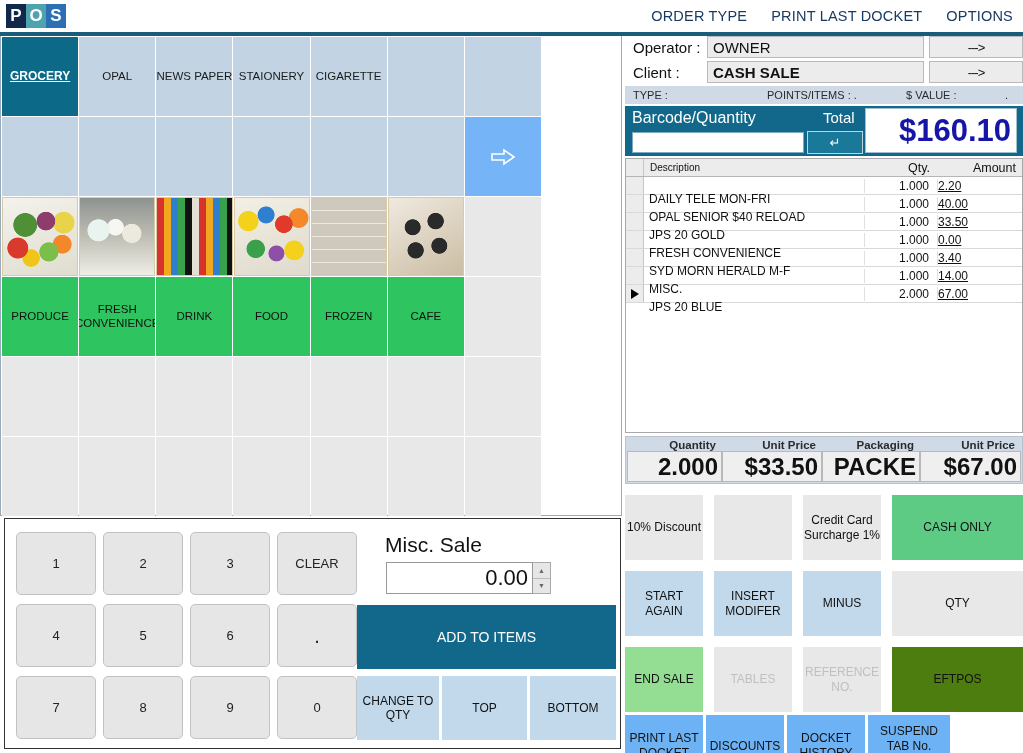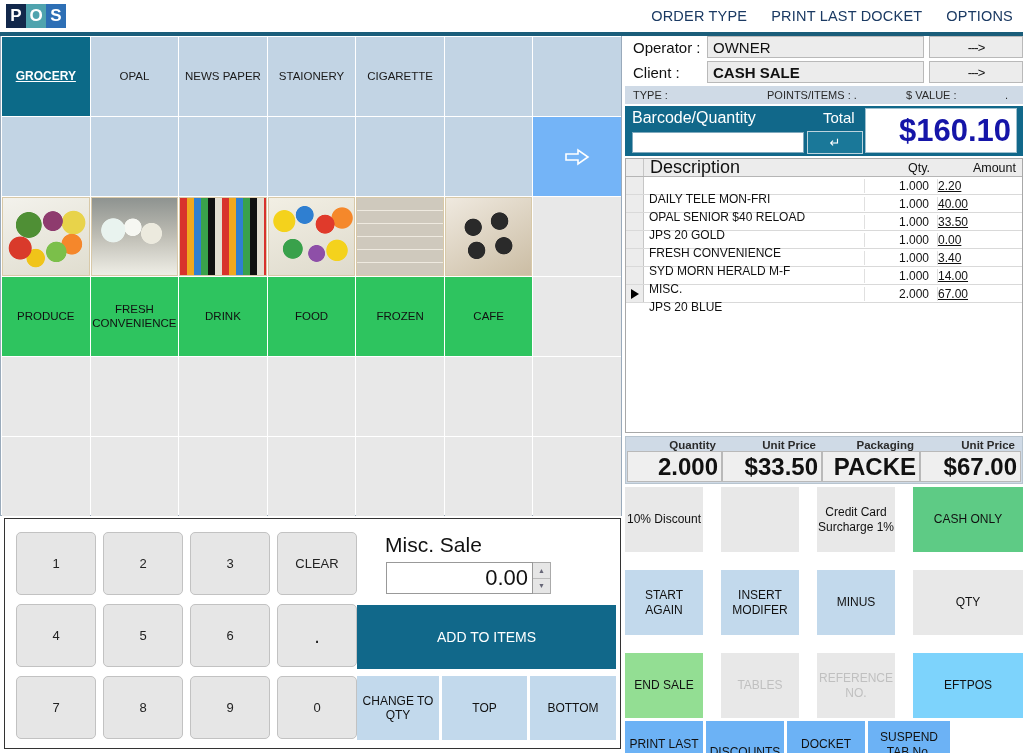--- a/index.html
+++ b/index.html
@@ -37,21 +37,21 @@
   #topbar-rule {
     position: absolute; left: 0; top: 32px; width: 1023px; height: 4px;
     background: #1a5d7a;
   }
 
   
   #leftpanel {
     position: absolute; left: 0; top: 36px; width: 622px; height: 480px;
     background: #ffffff; border: 1px solid #9ab; border-top: none;
   }
-  .tilerow { display: flex; width: 620px; }
+  .tilerow { display: flex; width: 540px; }
   .tile {
     width: 88.5px; height: 79px; margin: 1px 0 0 1px;
     display: flex; align-items: center; justify-content: center;
     text-align: center; font-size: 11.5px; color: #1a1a1a;
     cursor: pointer; overflow: hidden; line-height: 1.15;
   }
   .tile-blue { background: #c2d4e4; }
   .tile-grey { background: #e8e8e8; }
   .tile-green { background: #2ec45f; color: #111; font-size: 11.5px; }
   .tile-sel {
@@ -225,21 +225,21 @@
   
   #items-table {
     margin-top: 2px; height: 275px; border: 1px solid #a8a8a8;
     background: #fff; font-size: 12px; color: #111; overflow: hidden;
   }
   .it-head {
     display: flex; height: 18px; background: #ececec;
     border-bottom: 1px solid #b5b5b5; align-items: center;
   }
   .it-head .c-mark { width: 18px; border-right: 1px solid #c6c6c6; height: 100%; }
-  .it-head .c-desc { flex: 1; padding-left: 6px; font-size: 18px; }
+  .it-head .c-desc { flex: 1; padding-left: 6px; font-size: 10px; }
   .it-head .c-qty { width: 74px; text-align: right; padding-right: 8px; font-size: 12.5px; }
   .it-head .c-amt { width: 84px; text-align: right; padding-right: 6px; font-size: 12.5px; }
   .it-row {
     display: flex; height: 18px; align-items: center;
     border-bottom: 1px solid #d9d9d9; cursor: pointer;
   }
   .it-row .c-mark {
     width: 18px; height: 100%; background: #ececec;
     border-right: 1px solid #c6c6c6;
     display: flex; align-items: center; justify-content: center;
@@ -267,35 +267,35 @@
   .qs-values div {
     background: #efefef; border: 1px solid #b9b9b9; height: 31px;
     font-size: 24px; color: #111; text-align: right;
     display: flex; align-items: center; justify-content: flex-end;
     padding-right: 3px; overflow: hidden; white-space: nowrap;
   }
   .w1 { width: 95px; } .w2 { width: 100px; } .w3 { width: 98px; } .w4 { width: 101px; }
 
   
   #actions {
-    margin-top: 3px; display: grid;
+    margin-top: 11px; display: grid;
     grid-template-columns: 78px 78px 78px 1fr;
-    grid-auto-rows: 65px; gap: 18px;
+    grid-auto-rows: 65px; gap: 11px;
   }
   .act {
     display: flex; align-items: center; justify-content: center;
     text-align: center; font-size: 12px; color: #111; line-height: 1.25;
     cursor: pointer;
   }
   .act-grey { background: #e8e8e8; }
   .act-blue { background: #c2d9ec; }
   .act-disabled { background: #e8e8e8; color: #c0c0c0; }
   .act-green-d { background: #5ecb85; }
   .act-green-l { background: #93de93; }
-  .act-orange { background: #7dd3fc; }
+  .act-orange { background: #4d7c0f; }
   #bottom-actions {
     margin-top: 3px; display: grid;
     grid-template-columns: 78px 78px 78px 82px 1fr;
     grid-auto-rows: 62px; gap: 3px;
   }
   .act-bblue { background: #6cb2f5; }
 </style>
 </head>
 <body>
 

